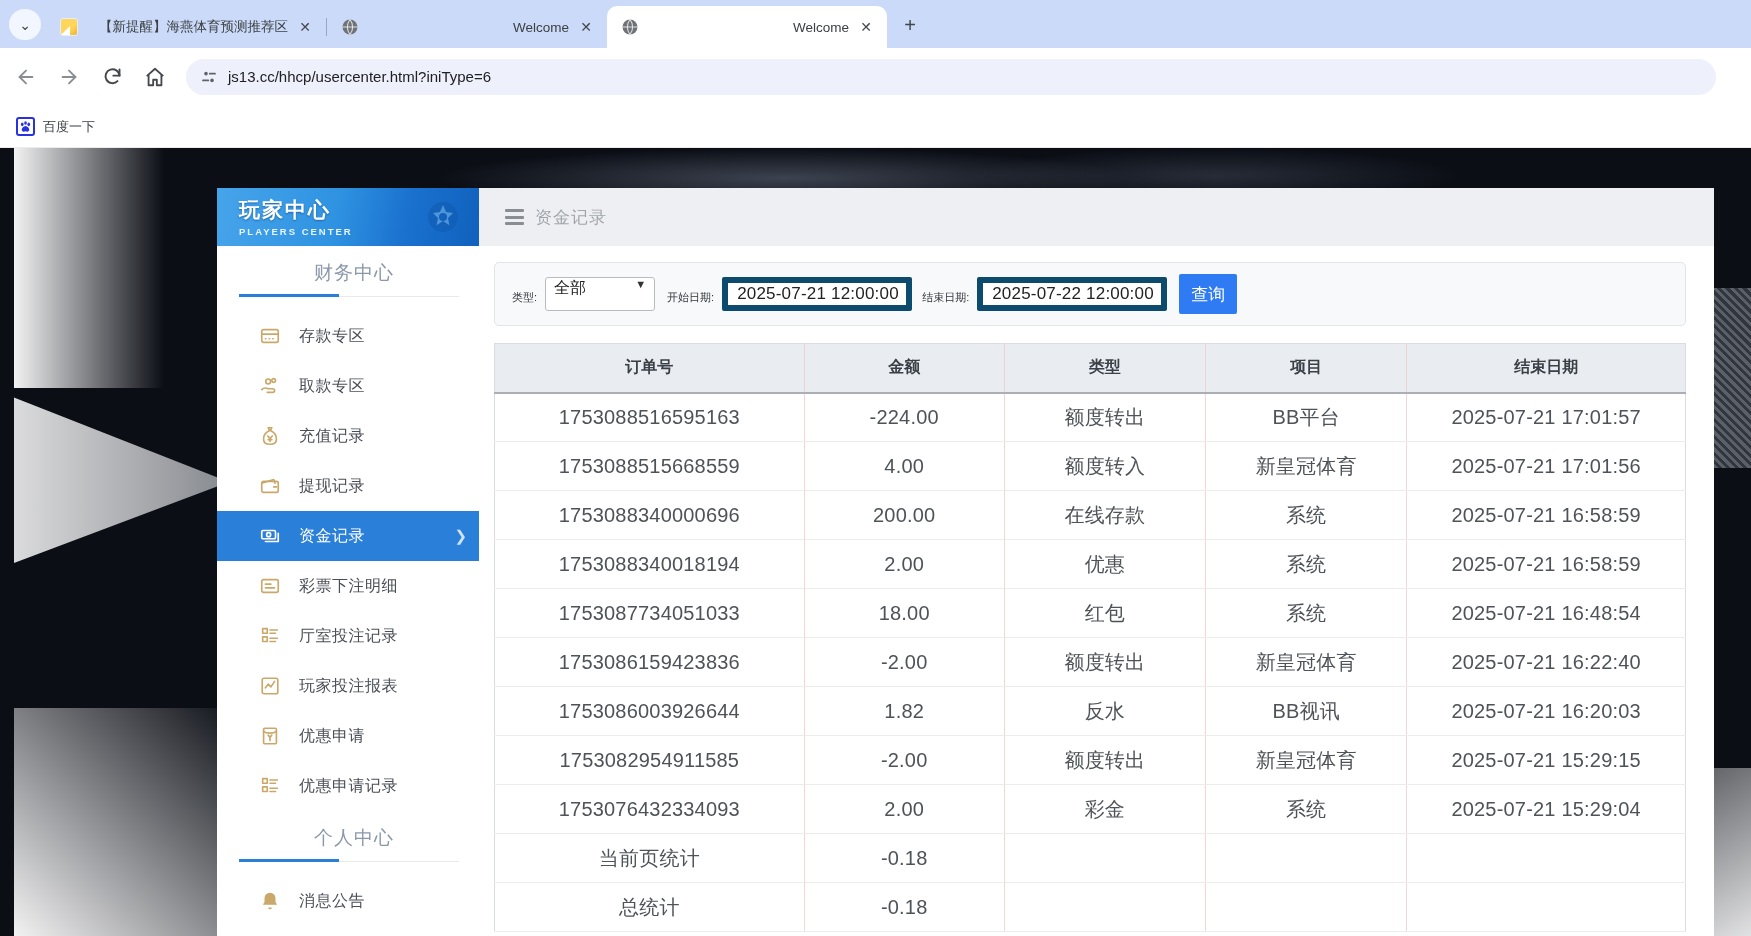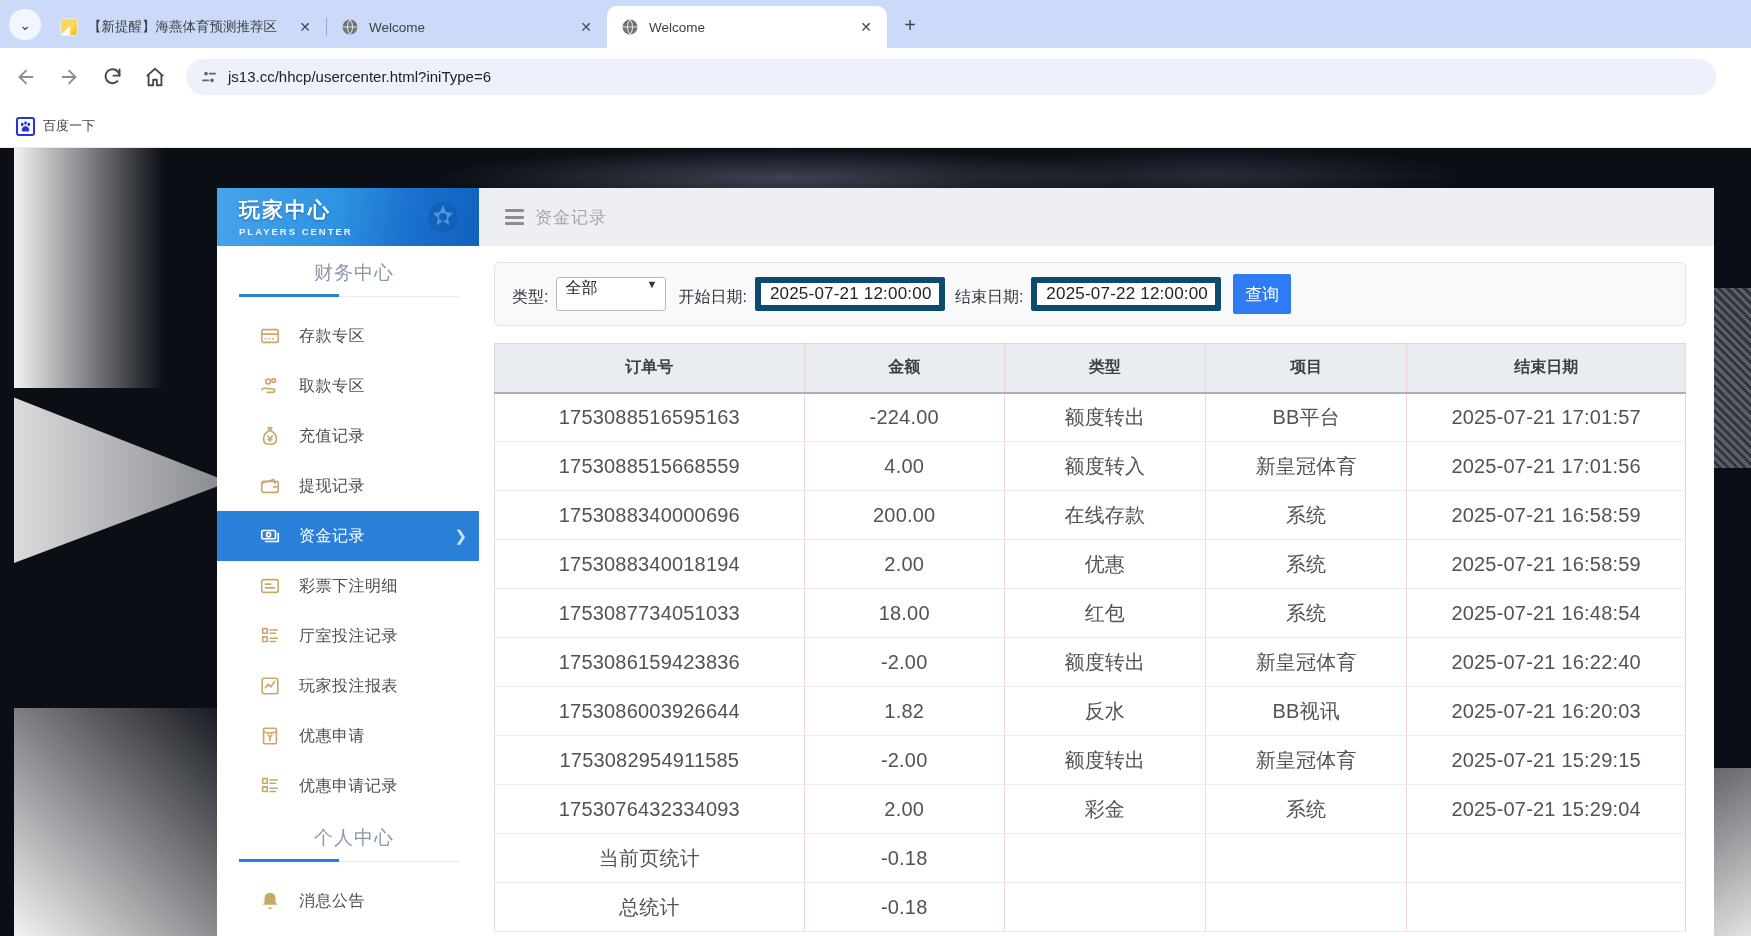--- a/index.html
+++ b/index.html
@@ -4,37 +4,37 @@
 <style>
   * { margin:0; padding:0; box-sizing:border-box; }
   html,body { background:#222; }
   body { font-family:"Liberation Sans","DejaVu Sans",sans-serif; }
   .screen { position:relative; width:1751px; height:936px; overflow:hidden; background:#0b0e15; }
 
   
   .tabstrip { position:absolute; left:0; top:0; width:100%; height:48px; background:#cbdaf8; display:flex; align-items:flex-end; }
   .tab-search { position:absolute; left:9px; top:9px; width:32px; height:31px; background:#f2f6fe; border-radius:16px; display:flex; align-items:center; justify-content:center; color:#444; font-size:14px; }
   .tabs-wrap { display:flex; align-items:flex-end; margin-left:46px; height:48px; }
-  .tab { position:relative; height:42px; display:flex; align-items:center; padding:0 10px 0 14px; font-size:13.5px; color:#3c4043; }
+  .tab { position:relative; height:42px; display:flex; align-items:center; padding:0 10px 0 14px; font-size:13.5px; color:#3c4043;text-align:right; }
   .tab .title { width:200px; white-space:nowrap; overflow:hidden; }
   .tab.active { background:#fff; border-radius:10px 10px 0 0; height:42px; }
   .tab .close { width:22px; height:22px; border-radius:50%; display:flex; align-items:center; justify-content:center; font-size:14px; color:#45484d; margin-left:6px; }
   .tab-sep { width:1px; height:18px; background:#9aa7c4; margin-bottom:12px; }
   .favicon { width:18px; height:18px; margin-right:10px; flex:0 0 auto; }
   .fav-note { background:linear-gradient(135deg,#ffd65c 60%,#f0b429 100%); border-radius:3px; position:relative; border:1px solid #e6eefc; }
   .fav-note:after{ content:""; position:absolute; left:0; bottom:0; border-style:solid; border-width:0 0 9px 9px; border-color:transparent transparent #fff transparent; }
   .new-tab-btn { font-size:20px; color:#41454c; margin:0 0 10px 10px; width:26px; height:26px; display:flex; align-items:center; justify-content:center; }
 
   .toolbar { position:absolute; left:0; top:48px; width:100%; height:57px; background:#fff; display:flex; align-items:center; }
   .nav-ic { width:34px; height:34px; display:flex; align-items:center; justify-content:center; margin-left:9px; color:#5f6368; }
   .omnibox { margin-left:14px; height:36px; width:1530px; background:#eef1fb; border-radius:18px; display:flex; align-items:center; padding:0 14px; }
   .omni-url { font-size:15px; color:#202124; margin-left:10px; }
 
   .bookmarks { position:absolute; left:0; top:105px; width:100%; height:43px; background:#fff; display:flex; align-items:center; border-bottom:1px solid #ebebeb; }
-  .bm { display:flex; align-items:center; margin-left:16px; font-size:13px; color:#3c4043; }
+  .bm { display:flex; align-items:flex-end; margin-left:16px; font-size:13px; color:#3c4043; }
   .bm-ico { width:19px; height:19px; border:2px solid #2932e1; border-radius:3px; background:#fff; display:flex; align-items:center; justify-content:center; margin-right:8px; }
 
   
   .page { position:absolute; left:14px; top:148px; width:100%; height:788px; background:#0b0e15; overflow:hidden; }
   .deco { position:absolute; pointer-events:none; }
   .deco-blob1 { left:420px; top:0; width:700px; height:60px; background:radial-gradient(ellipse at center, rgba(120,130,150,.45), rgba(0,0,0,0) 70%); }
   .deco-blob2 { left:950px; top:0; width:500px; height:55px; background:radial-gradient(ellipse at center, rgba(90,100,120,.35), rgba(0,0,0,0) 70%); }
   .deco-left { left:0; top:0; width:150px; height:240px; background:linear-gradient(to right, rgba(255,255,255,.95), rgba(255,255,255,0)); }
   .deco-tri { left:0; top:235px; width:215px; height:180px; background:linear-gradient(to right, rgba(255,255,255,.85), rgba(235,238,242,.55)); clip-path:polygon(0 8%, 100% 55%, 0 100%); }
   .deco-bl { left:0; top:560px; width:230px; height:228px; background:linear-gradient(to top right, rgba(255,255,255,.95), rgba(255,255,255,0)); }
@@ -61,21 +61,21 @@
 
   
   .main { position:absolute; left:465px; top:40px; width:1235px; height:748px; background:#fff; }
   .main-topbar { height:58px; background:#edeff2; display:flex; align-items:center; padding-left:26px; }
   .hamburger { width:19px; display:flex; flex-direction:column; gap:3.5px; margin-right:11px; }
   .hamburger span { display:block; height:3px; background:#8a8e93; border-radius:1px; }
   .main-title { font-size:17px; color:#a2a6ab; letter-spacing:1px; }
   .main-body { padding:16px 28px 0 15px; }
 
   .filter-card { height:64px; background:#f8f9fa; border:1px solid #e2e5e8; border-radius:5px; display:flex; align-items:center; padding-left:17px; margin-bottom:17px; }
-  .f-label { font-size:16px; color:#33373c; margin-right:8px;margin-top:6px; }
+  .f-label { font-size:11px; color:#33373c; margin-right:8px;margin-top:6px; }
   .f-select { width:110px; height:34px; background:#fff; border:1px solid #b8bcc1; border-radius:3px; font-size:16px; color:#222; padding:0 8px; display:flex; align-items:flex-start; justify-content:space-between; margin-right:12px; }
   .f-select .chev { font-size:11px; color:#333; }
   .f-input { width:190px; height:34px; background:#fff; border:6px solid #0c4a6e; border-radius:2px; font-size:17px; color:#222; display:flex; align-items:center; padding-left:9px; margin-right:10px; letter-spacing:.2px; }
   .f-btn { width:58px; height:40px; background:#2e7bf3; border:none; border-radius:2px; color:#fff; font-size:17px; margin-left:2px; cursor:pointer; font-family:inherit; }
 
   table.funds { width:100%; border-collapse:collapse; border:1px solid #d9dde1; table-layout:fixed; }
   table.funds th { height:49px; background:#e9edf1; font-size:16px; font-weight:bold; color:#3b4046; border-right:1px solid #f0d2d2; border-bottom:2px solid #a9afb5; text-align:center; }
   table.funds td { height:49px; font-size:20px; color:#4e5358; border-right:1px solid #f3d6d6; border-bottom:1px solid #ececec; text-align:center; letter-spacing:.2px; }
   table.funds th:last-child, table.funds td:last-child { border-right:none; }
 </style>

